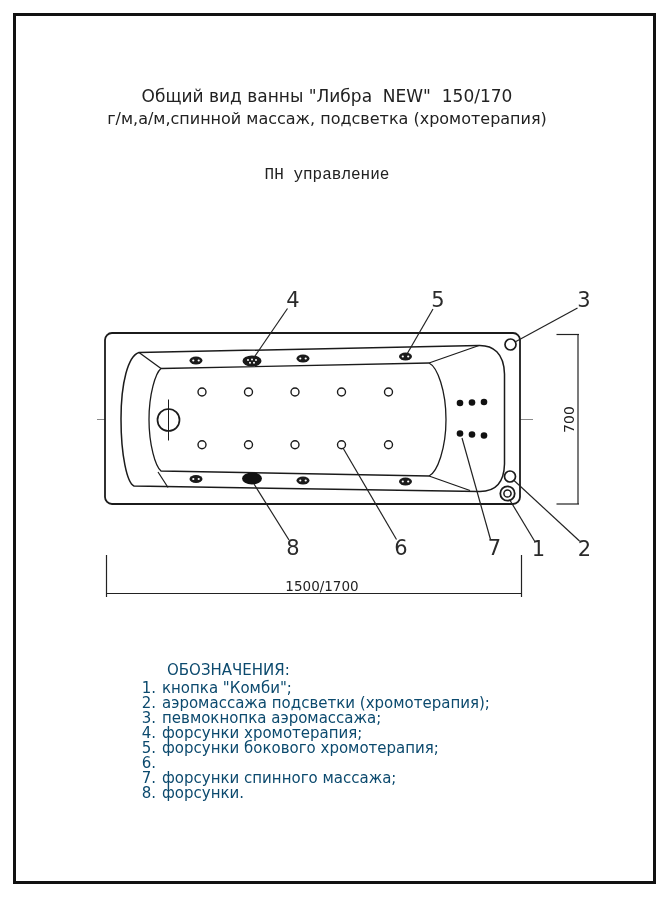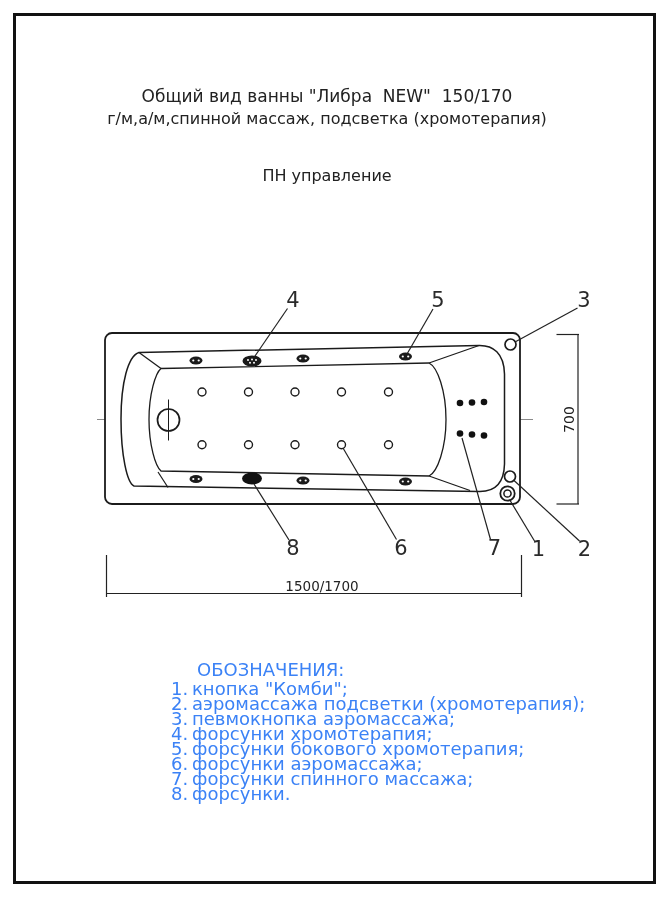--- a/index.html
+++ b/index.html
@@ -12,23 +12,23 @@
     position:absolute;left:13px;top:13px;width:637px;height:865px;
     border:3px solid #111;background:#fff;
   }
   .title-block{position:absolute;left:0;top:0;width:654px;}
   .title-line{
     position:absolute;left:0;width:100%;text-align:center;
     white-space:pre;color:#222;
   }
   .t1{top:86px;font-size:17px;}
   .t2{top:109px;font-size:16px;}
-  .t3{top:166px;font-size:16px;}
+  .t3{top:166px;font-size:16px;font-family:Liberation Mono, monospace;}
   svg.drawing{position:absolute;left:0;top:0;}
-  .legend{position:absolute;left:171px;top:662px;font-size:18px;color:#3b82f6;}
+  .legend{position:absolute;left:141px;top:662px;font-size:15px;color:#0c4a6e;}
   .legend-heading{margin-left:26px;line-height:16px;margin-bottom:3px;}
   .legend-row{display:flex;line-height:15px;}
   .ln-num{display:inline-block;width:15px;text-align:right;flex:0 0 15px;}
   .ln-text{margin-left:6px;white-space:pre;}
 </style>
 </head>
 <body>
 
 <div class="frame"></div>
 
@@ -189,21 +189,20 @@
   <div class="legend-row">
     <span class="ln-num">4.</span>
     <span class="ln-text">форсунки хромотерапия;</span>
   </div>
   <div class="legend-row">
     <span class="ln-num">5.</span>
     <span class="ln-text">форсунки бокового хромотерапия;</span>
   </div>
   <div class="legend-row">
     <span class="ln-num">6.</span>
-    <span class="ln-text">форсунки аэромассажа;</span>
   </div>
   <div class="legend-row">
     <span class="ln-num">7.</span>
     <span class="ln-text">форсунки спинного массажа;</span>
   </div>
   <div class="legend-row">
     <span class="ln-num">8.</span>
     <span class="ln-text">форсунки.</span>
   </div>
 </div>

